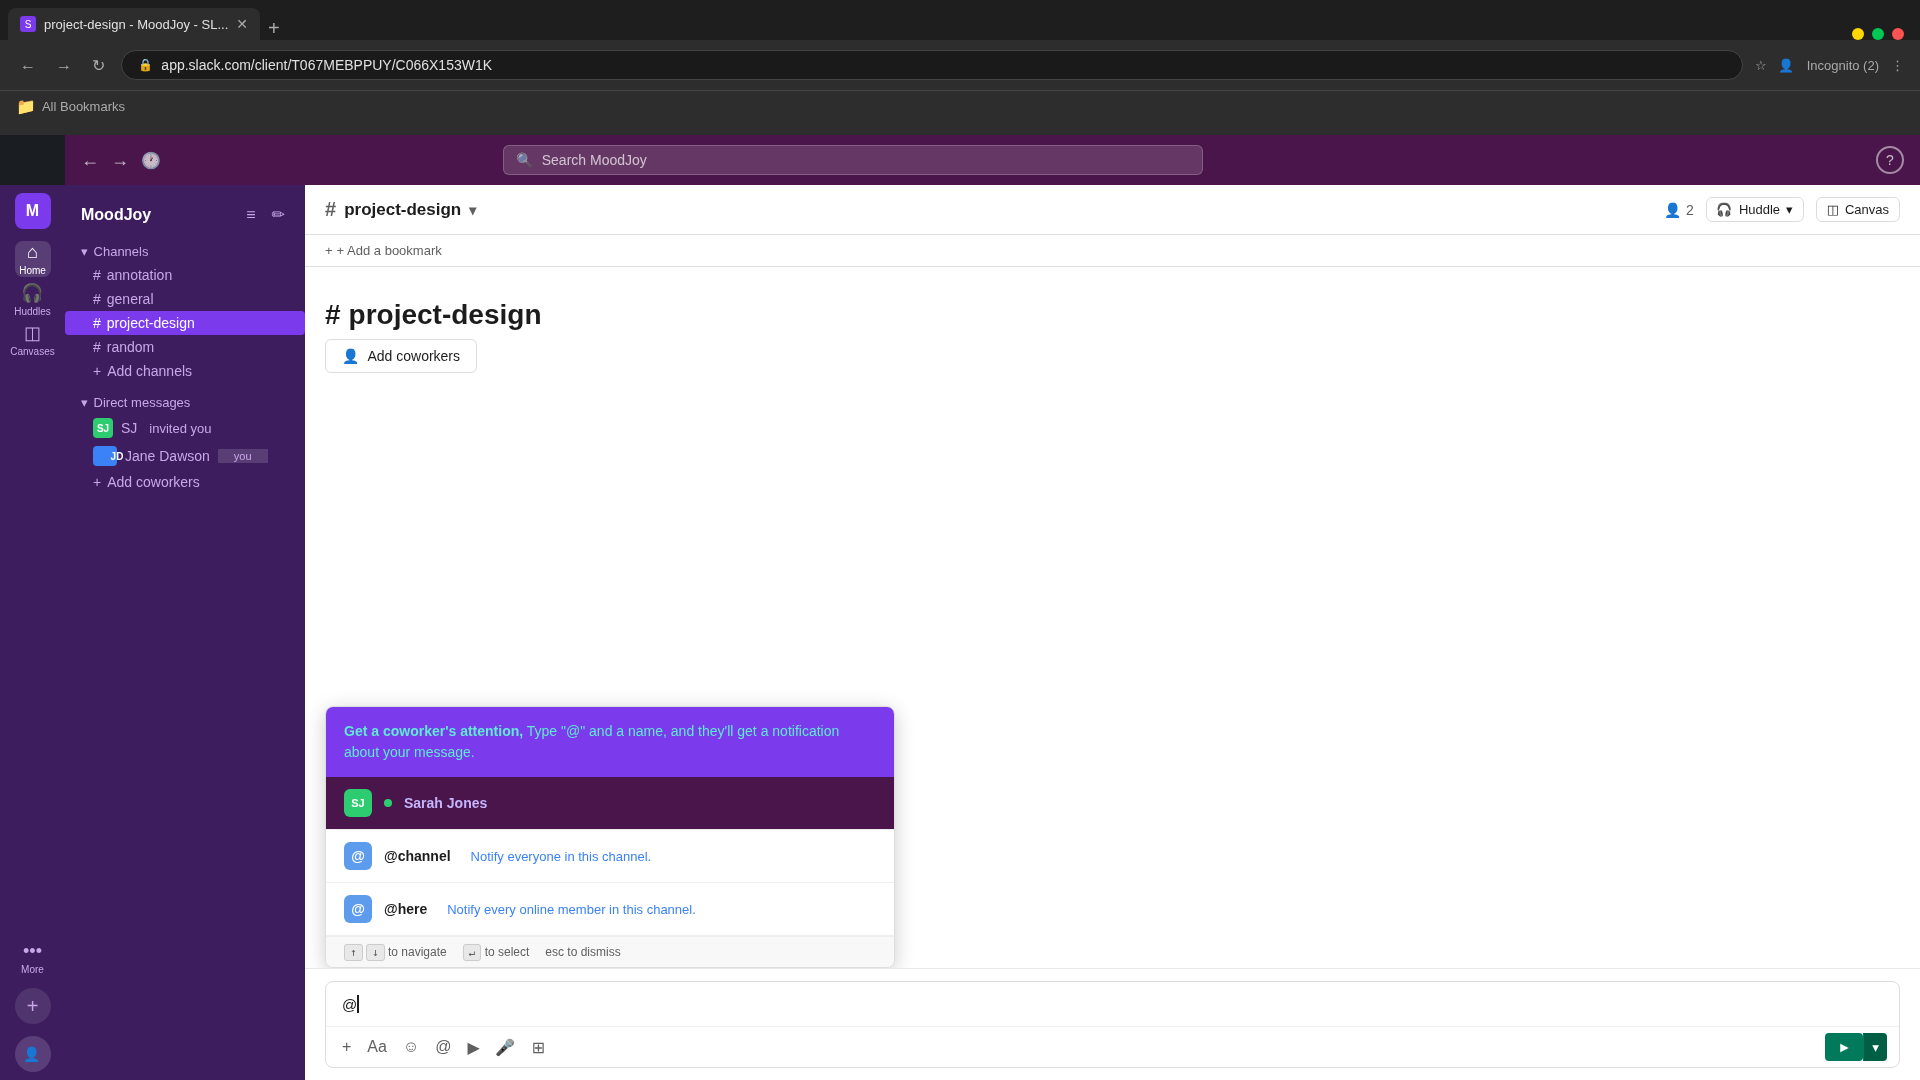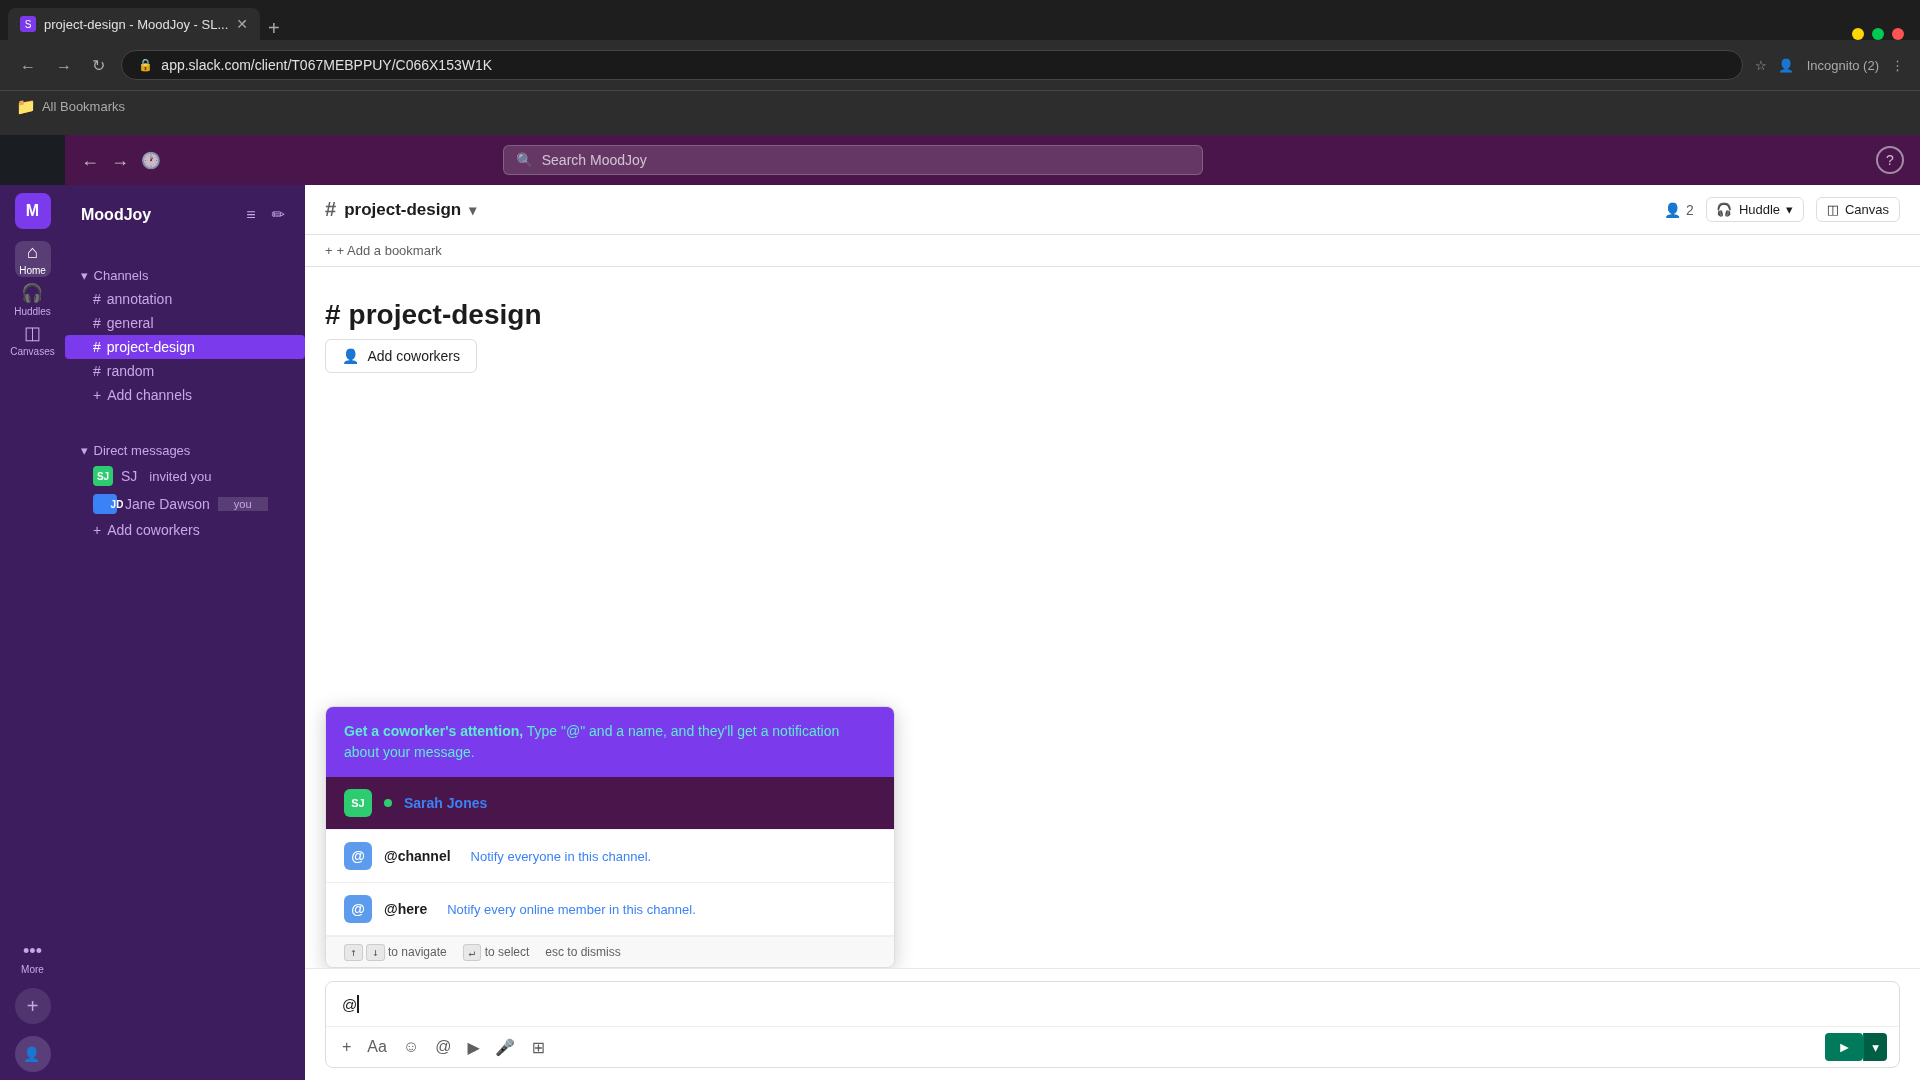--- a/index.html
+++ b/index.html
@@ -36,21 +36,21 @@
     .workspace-icon { width: 36px; height: 36px; background: #7C3AED; border-radius: 8px; display: flex; align-items: center; justify-content: center; color: white; font-weight: bold; font-size: 16px; margin-bottom: 8px; }
     .sidebar-nav-btn { width: 36px; height: 36px; border-radius: 8px; display: flex; flex-direction: column; align-items: center; justify-content: center; cursor: pointer; color: #c9a6e8; gap: 2px; transition: background 0.15s; }
     .sidebar-nav-btn.active { background: rgba(255,255,255,0.15); color: white; }
     .sidebar-nav-btn .icon { font-size: 18px; }
     .sidebar-nav-label { font-size: 10px; }
     .sidebar-nav-btn.more { margin-top: auto; }
     .add-workspace-btn { width: 36px; height: 36px; border-radius: 50%; background: rgba(255,255,255,0.1); display: flex; align-items: center; justify-content: center; color: #c9a6e8; font-size: 20px; cursor: pointer; margin-top: auto; }
     .user-avatar-sidebar { width: 36px; height: 36px; border-radius: 50%; background: #5a3e7a; display: flex; align-items: center; justify-content: center; color: white; font-size: 14px; }
 
     
-    .channel-sidebar { width: 240px; background: #3d1d5e; display: flex; flex-direction: column; padding: 8px 0; gap: 24px; }
+    .channel-sidebar { width: 240px; background: #3d1d5e; display: flex; flex-direction: column; padding: 8px 0; }
     .sidebar-header { display: flex; align-items: center; justify-content: space-between; padding: 8px 16px; }
     .workspace-name { color: white; font-size: 16px; font-weight: 700; display: flex; align-items: center; gap: 4px; cursor: pointer; }
     .sidebar-actions { display: flex; gap: 8px; }
     .sidebar-action-btn { background: none; border: none; color: #c9a6e8; font-size: 16px; cursor: pointer; padding: 4px; }
     .sidebar-section { margin: 4px 0; }
     .sidebar-section-header { display: flex; align-items: center; gap: 6px; padding: 4px 16px; color: #c9a6e8; font-size: 13px; cursor: pointer; }
     .sidebar-channel { display: flex; align-items: center; gap: 6px; padding: 4px 16px 4px 28px; color: #c9a6e8; font-size: 14px; cursor: pointer; border-radius: 4px; }
     .sidebar-channel.active { background: #7C3AED; color: white; }
     .sidebar-channel .hash { color: #c9a6e8; }
     .sidebar-channel.active .hash { color: white; }
@@ -85,21 +85,21 @@
     
     .mention-popup { position: absolute; bottom: 0; left: 20px; width: 570px; background: white; border-radius: 8px; box-shadow: 0 4px 20px rgba(0,0,0,0.2); border: 1px solid #ddd; overflow: hidden; }
     .mention-info-banner { background: #7C3AED; color: #5eead4; padding: 14px 18px; font-size: 14px; line-height: 1.5; }
     .mention-info-banner strong { font-weight: 700; }
     .mention-item { display: flex; align-items: center; gap: 12px; padding: 12px 18px; cursor: pointer; border-bottom: 1px solid #f0f0f0; font-size: 14px; color: #1d1c1d; }
     .mention-item.selected { background: #4A154B; color: white; }
     .mention-avatar { width: 28px; height: 28px; border-radius: 6px; background: #2ecc71; display: flex; align-items: center; justify-content: center; font-size: 11px; font-weight: bold; color: white; flex-shrink: 0; }
     .mention-at-icon { width: 28px; height: 28px; border-radius: 6px; background: #5D9CEC; display: flex; align-items: center; justify-content: center; color: white; font-size: 14px; font-weight: bold; flex-shrink: 0; }
     .mention-name { font-weight: 600; }
     .mention-desc { color: #3b82f6; font-size: 13px; }
-    .mention-item.selected .mention-name { color: #3b82f6; }
+    .mention-item.selected .mention-name { color: #c4b5fd; }
     .online-dot { width: 8px; height: 8px; border-radius: 50%; background: #2ecc71; flex-shrink: 0; }
     .mention-footer { display: flex; align-items: center; gap: 16px; padding: 8px 18px; background: #f8f8f8; font-size: 12px; color: #616061; border-top: 1px solid #eee; }
     .mention-footer kbd { background: #e8e8e8; border: 1px solid #ccc; border-radius: 3px; padding: 1px 5px; font-family: monospace; font-size: 11px; }
 
     
     .message-input-area { padding: 12px 20px; border-top: 1px solid #e8e8e8; background: white; }
     .message-input-box { border: 1px solid #ddd; border-radius: 8px; overflow: hidden; }
     .message-input-field { padding: 12px 16px; min-height: 44px; color: #1d1c1d; font-size: 15px; display: flex; align-items: center; }
     .message-input-cursor { display: inline-block; width: 2px; height: 18px; background: #1d1c1d; animation: blink 1s infinite; vertical-align: middle; }
     @keyframes blink { 0%, 50% { opacity: 1; } 51%, 100% { opacity: 0; } }

